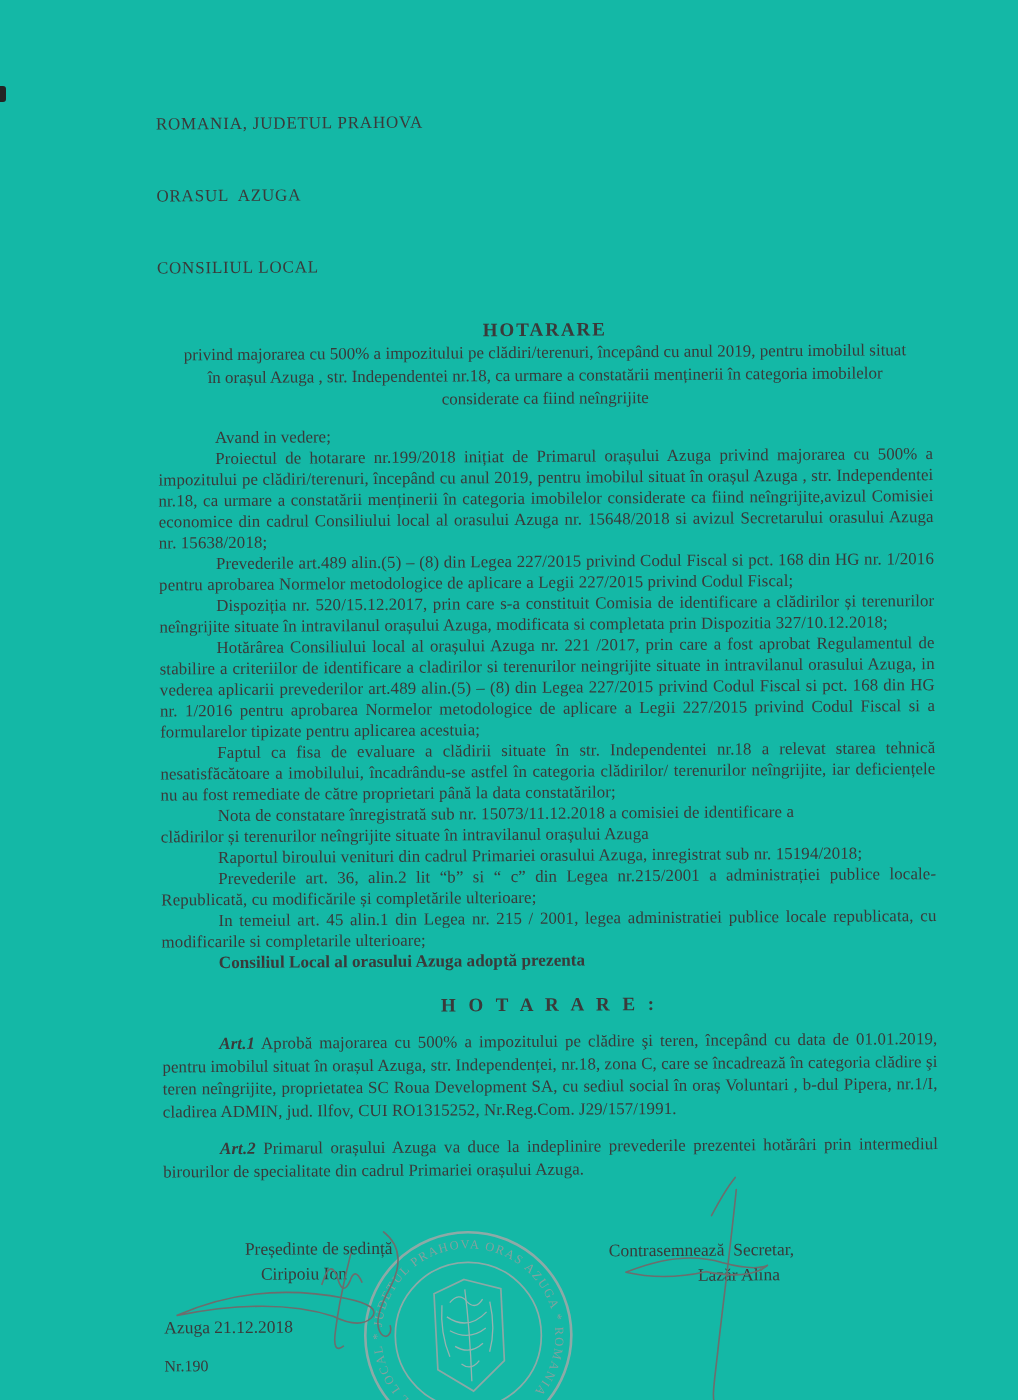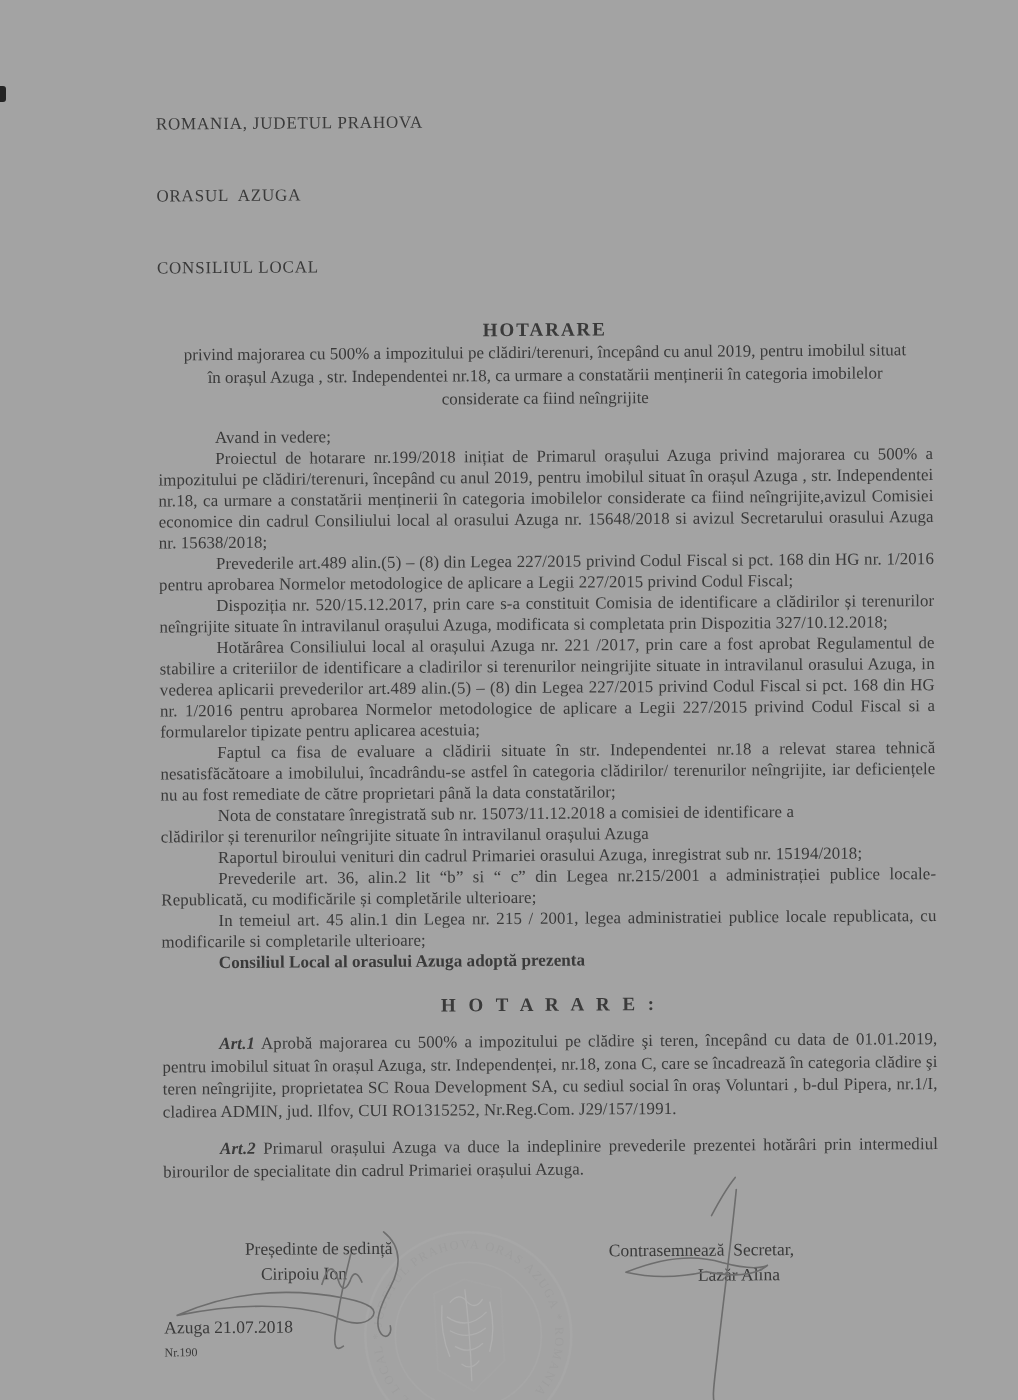--- a/index.html
+++ b/index.html
@@ -1,20 +1,20 @@
 <!DOCTYPE html>
 <html><head>
 <meta charset="utf-8">
 <style>
   html,body{margin:0;padding:0;background:#e8e8e6;}
   .page{
     position:relative;
     width:1018px;height:1400px;
     margin:0 auto;
-    background:#a3a3a3;
+    background:#14b8a6;
     overflow:hidden;
     font-family:"Liberation Serif","DejaVu Serif",serif;
     color:#3a3a3a;
   }
   .content{
     position:absolute;inset:0;
     padding:62px 88px 0 155px;
     transform:rotate(-0.4deg);
     transform-origin:50% 0;
     box-sizing:border-box;
@@ -72,21 +72,21 @@
   }
   .sig-role-right{
     position:absolute;top:4px;left:445px;
     font-size:17.5px;white-space:pre;
   }
   .sig-name-right{
     position:absolute;top:29px;left:445px;width:260px;text-align:center;
     font-size:17.5px;
   }
   .issued-date{position:absolute;top:78px;left:0;font-size:17.5px;}
-  .issued-number{position:absolute;top:106px;left:0;font-size:12px;}
+  .issued-number{position:absolute;top:118px;left:0;font-size:16px;}
   .stamp{position:absolute;top:-14px;left:192px;opacity:0.82;}
   .stamp text{
     font-family:"Liberation Serif","DejaVu Serif",serif;
     font-size:12.5px;letter-spacing:1.6px;fill:#9d9d9d;
   }
   .sig-ink{position:absolute;top:-60px;left:0;pointer-events:none;}
   .scan-mark{
     position:absolute;left:0;top:86px;width:6px;height:16px;
     background:#242424;border-radius:0 3px 3px 0;
   }
@@ -132,21 +132,21 @@
     <p class="par art"><span class="b">Art.2</span> <span>Primarul orașului Azuga va duce la indeplinire prevederile prezentei hotărâri prin intermediul birourilor de specialitate din cadrul Primariei orașului Azuga.</span></p>
 
     <div class="sig-section">
 
       <div class="sig-role-left">Președinte de sedință</div>
       <div class="sig-name-left">Ciripoiu Ion</div>
 
       <div class="sig-role-right">Contrasemnează  Secretar,</div>
       <div class="sig-name-right">Lazăr Alina</div>
 
-      <div class="issued-date">Azuga 21.07.2018</div>
+      <div class="issued-date">Azuga 21.12.2018</div>
       <div class="issued-number">Nr.190</div>
 
       <svg class="stamp" width="224" height="224" viewBox="0 0 224 224">
         <circle cx="112" cy="112" r="103" fill="none" stroke="#a8a8a8" stroke-width="2.6"></circle>
         <circle cx="112" cy="112" r="73" fill="none" stroke="#a8a8a8" stroke-width="1.7"></circle>
         <defs>
           <path id="ringpath" d="M112,25 a87,87 0 1,1 -0.01,0"></path>
         </defs>
         <g transform="rotate(176 112 112)">
           <text><textPath href="#ringpath">CONSILIUL LOCAL * JUDETUL PRAHOVA ORAS AZUGA * ROMANIA *</textPath></text>

